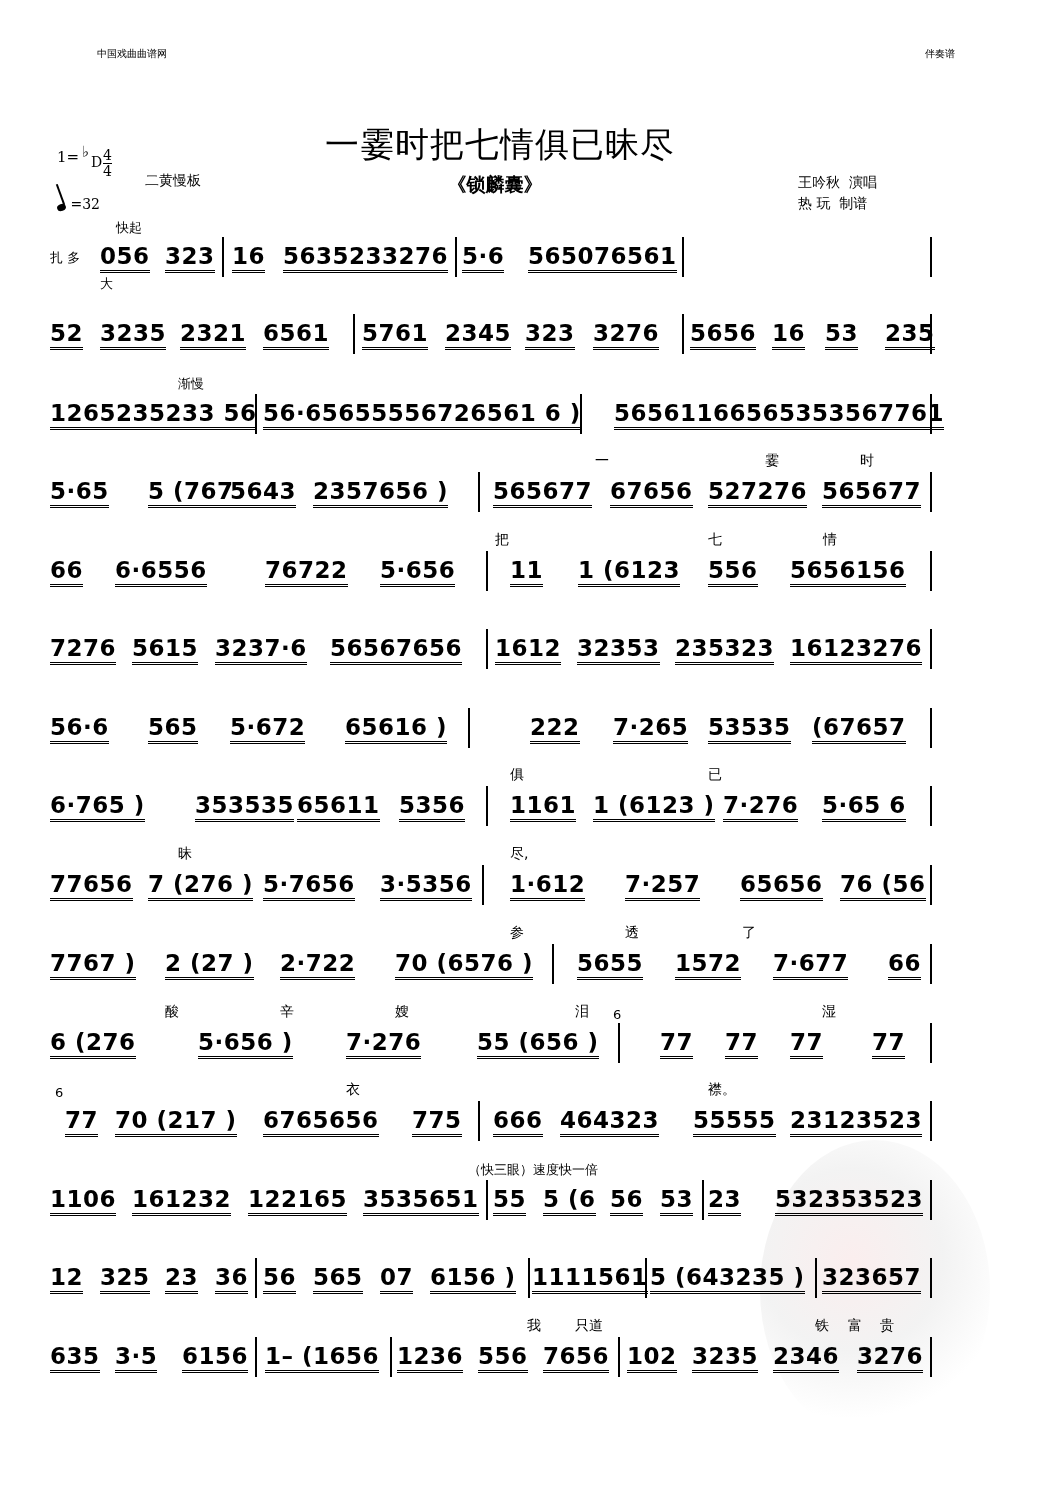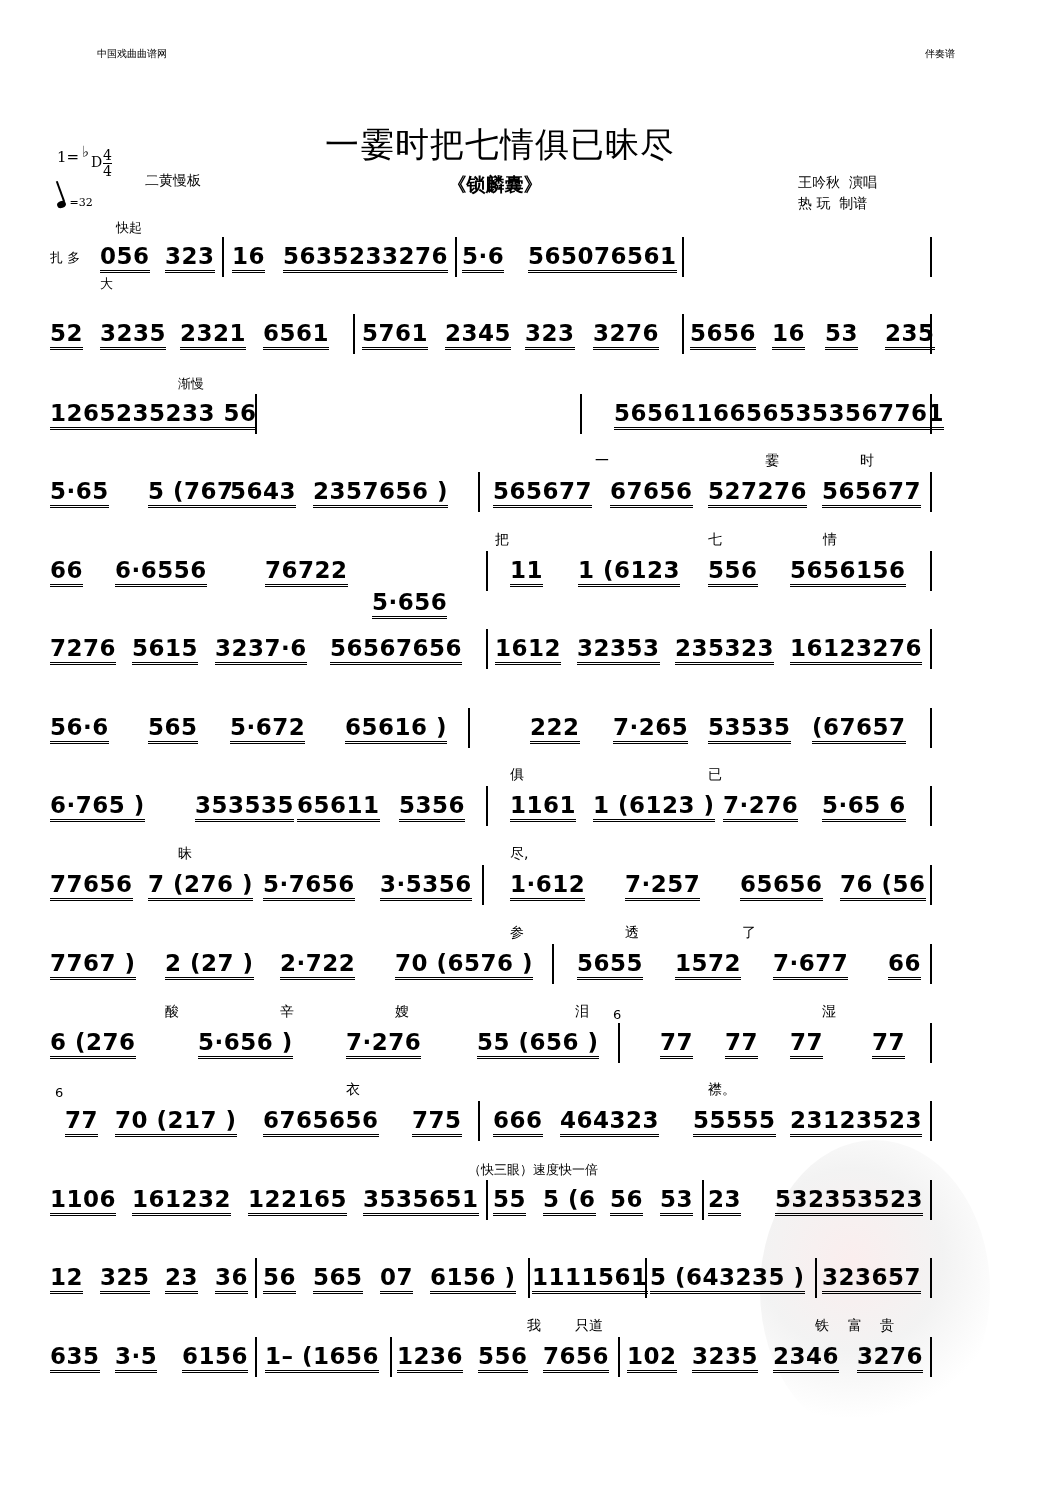--- a/index.html
+++ b/index.html
@@ -10,21 +10,21 @@
     .title { position: absolute; left: 0; width: 1000px; top: 122px; text-align: center;
              font-size: 34px; letter-spacing: 1px; font-family: "DejaVu Sans", sans-serif; }
     .subtitle { position: absolute; left: 0; width: 990px; top: 172px; text-align: center;
                 font-size: 19px; font-weight: bold; }
     .key { position: absolute; left: 57px; top: 148px; font-family: "DejaVu Serif", serif; font-size: 15px; }
     .key .flat { position: absolute; left: 25px; top: -5px; font-size: 15px; }
     .key .d { position: absolute; left: 33px; top: 24px; font-size: 14px; }
     .key .frac { position: absolute; left: 46px; top: 0px; font-size: 14px; line-height: 15px; text-align: center; }
     .key .frac span { display: block; }
     .key .frac .num { border-bottom: 1px solid #000; }
-    .tempo { position: absolute; left: 57px; top: 196px; font-size: 11px; font-family: "DejaVu Serif", serif; }
+    .tempo { position: absolute; left: 57px; top: 196px; font-size: 14px; font-family: "DejaVu Serif", serif; }
     .tempo .note { display: inline-block; width: 9px; height: 7px; background: #000; border-radius: 50%;
                    transform: rotate(-20deg); position: relative; top: 2px; }
     .tempo .stem { position: absolute; left: 7px; top: -20px; width: 2px; height: 22px; background: #000; }
     .style-label { position: absolute; left: 145px; top: 172px; font-size: 14px; }
     .credits { position: absolute; left: 798px; top: 172px; font-size: 14px; line-height: 21px; }
     .credits div span { display: inline-block; }
     .row { position: absolute; left: 50px; width: 880px; height: 40px; }
     .notes { position: absolute; top: 0; left: 0; font-weight: bold; font-size: 23px;
              font-family: "DejaVu Sans", sans-serif; white-space: nowrap; letter-spacing: 0.5px; }
     .notes .g { display: inline-block; position: absolute; border-bottom: 3px double #000; padding-bottom: 1px; }
@@ -97,20 +97,21 @@
       <div class="notes" style="left: 640px;"><span class="g" style="position: relative;">5656</span></div>
       <div class="notes" style="left: 722px;"><span class="g" style="position: relative;">16</span></div>
       <div class="notes" style="left: 775px;"><span class="g" style="position: relative;">53</span></div>
       <div class="notes" style="left: 835px;"><span class="g" style="position: relative;">235</span></div>
       <div class="bar" style="left: 880px;"></div>
     </div>
     <div class="row" style="top: 400px;">
       <div class="mark" style="left: 128px; top: -25px;">渐慢</div>
       <div class="notes" style="left: 0px;"><span class="g" style="position: relative;">1265235233 56</span></div>
       <div class="bar" style="left: 205px;"></div>
+      <div class="notes" style="left: 213px;"><span class="g" style="position: relative;">56·65655556726561 6 )</span></div>
       <div class="bar" style="left: 530px;"></div>
       <div class="notes" style="left: 540px;"><span class="g" style="position: relative; margin-left: 24px;">56561166565353567761</span></div>
       <div class="bar" style="left: 880px;"></div>
     </div>
     <div class="row" style="top: 478px;">
       <div class="lyric" style="left: 545px; top: -26px;">一</div>
       <div class="lyric" style="left: 715px; top: -26px;">霎</div>
       <div class="lyric" style="left: 810px; top: -26px;">时</div>
       <div class="notes" style="left: 0px;"><span class="g" style="position: relative;">5·65</span></div>
       <div class="notes" style="left: 82px;"><span class="g" style="position: relative; margin-left: 16px;">5 (767</span></div>
@@ -123,21 +124,21 @@
       <div class="notes" style="left: 772px;"><span class="g" style="position: relative;">565677</span></div>
       <div class="bar" style="left: 880px;"></div>
     </div>
     <div class="row" style="top: 557px;">
       <div class="lyric" style="left: 445px; top: -26px;">把</div>
       <div class="lyric" style="left: 658px; top: -26px;">七</div>
       <div class="lyric" style="left: 773px; top: -26px;">情</div>
       <div class="notes" style="left: 0px;"><span class="g" style="position: relative;">66</span></div>
       <div class="notes" style="left: 65px;"><span class="g" style="position: relative;">6·6556</span></div>
       <div class="notes" style="left: 215px;"><span class="g" style="position: relative;">76722</span></div>
-      <div class="notes" style="left: 322px; margin-top: 32px;"><span class="g" style="position: relative;">5·656</span></div>
+      <div class="notes" style="left: 330px;"><span class="g" style="position: relative;">5·656</span></div>
       <div class="bar" style="left: 436px;"></div>
       <div class="notes" style="left: 460px;"><span class="g" style="position: relative;">11</span></div>
       <div class="notes" style="left: 528px;"><span class="g" style="position: relative;">1 (6123</span></div>
       <div class="notes" style="left: 658px;"><span class="g" style="position: relative;">556</span></div>
       <div class="notes" style="left: 740px;"><span class="g" style="position: relative;">5656156</span></div>
       <div class="bar" style="left: 880px;"></div>
     </div>
     <div class="row" style="top: 635px;">
       <div class="notes" style="left: 0px;"><span class="g" style="position: relative;">7276</span></div>
       <div class="notes" style="left: 82px;"><span class="g" style="position: relative;">5615</span></div>

